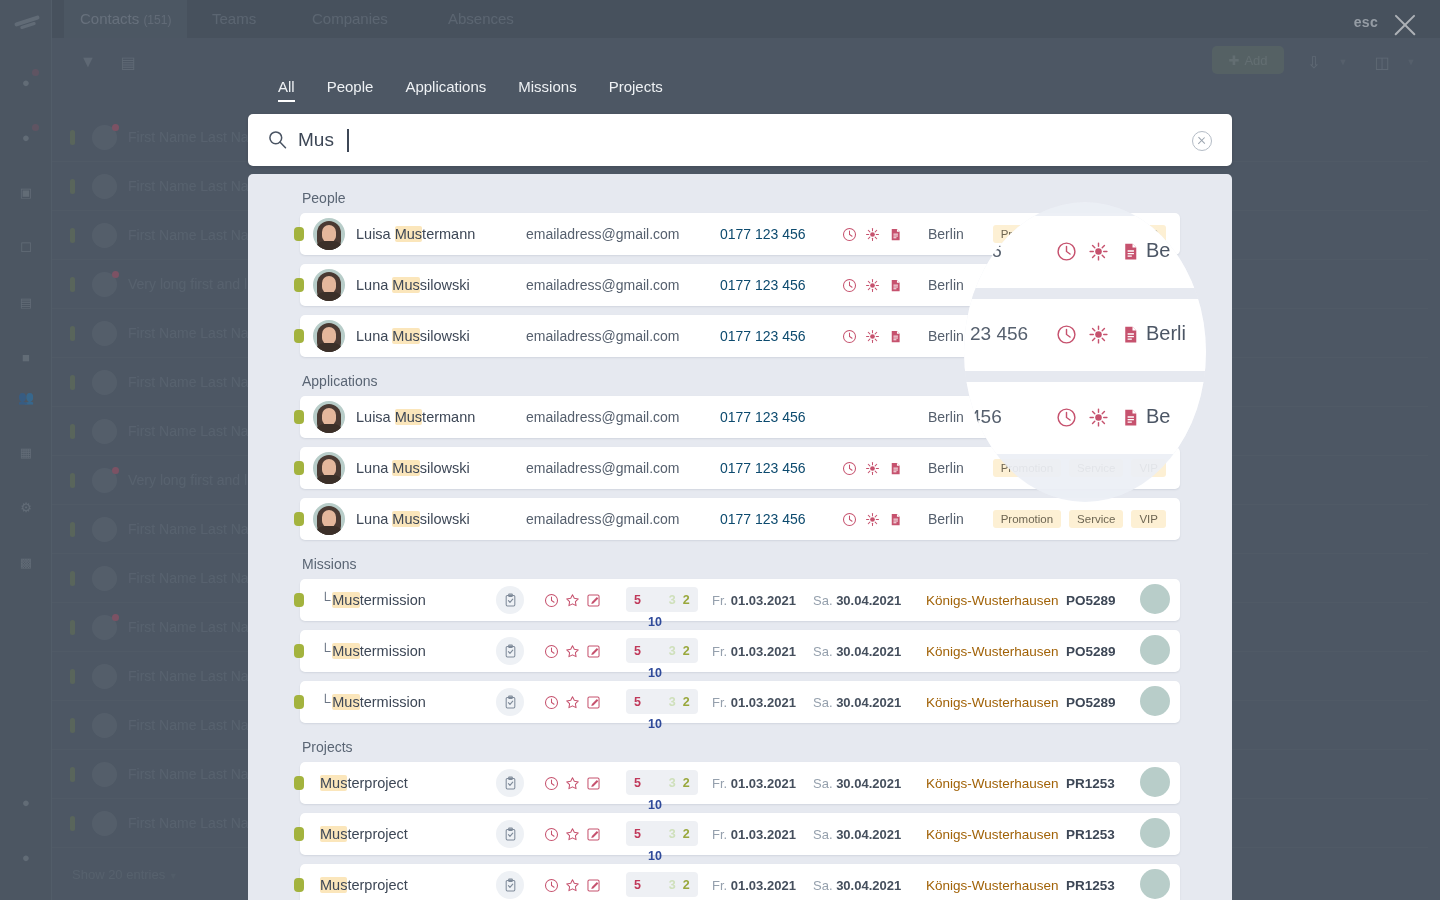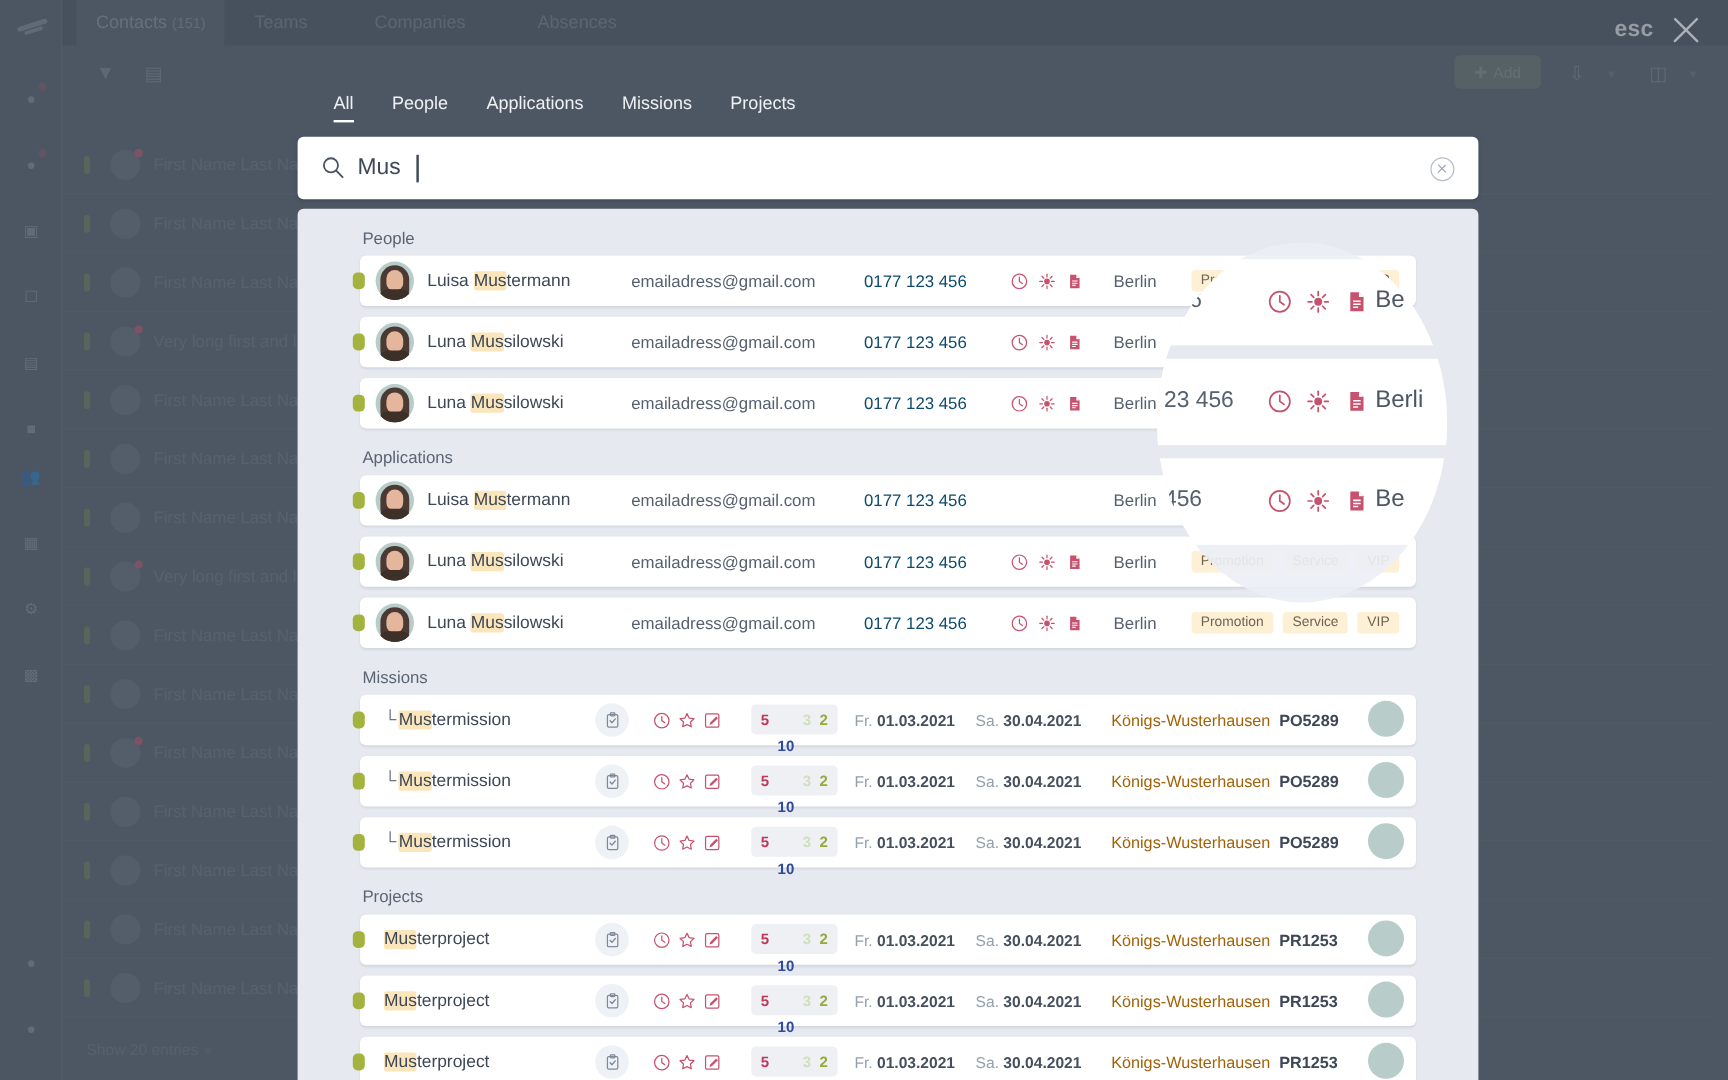--- a/index.html
+++ b/index.html
@@ -52,21 +52,21 @@
     font-size: 15px; color: #7e8894; opacity: .75;
     padding: 0 16px;
   }
   .bg-tab.active {
     background: #5d6874; color: #97a1ad;
   }
   .bg-tab .cnt { font-size: 12px; opacity: .8; }
 
   #bg-esc {
     position: absolute; right: 62px; top: 14px;
-    font-size: 19px; font-weight: bold; color: #d6dbe1; letter-spacing: .3px;
+    font-size: 14px; font-weight: bold; color: #d6dbe1; letter-spacing: .3px;
   }
   #bg-close {
     position: absolute; right: 18px; top: 8px; width: 34px; height: 34px;
     cursor: pointer;
   }
   #bg-close::before, #bg-close::after {
     content: ""; position: absolute; left: 3px; top: 16px;
     width: 28px; height: 2.4px; background: #fff; border-radius: 2px;
   }
   #bg-close::before { transform: rotate(45deg); }

